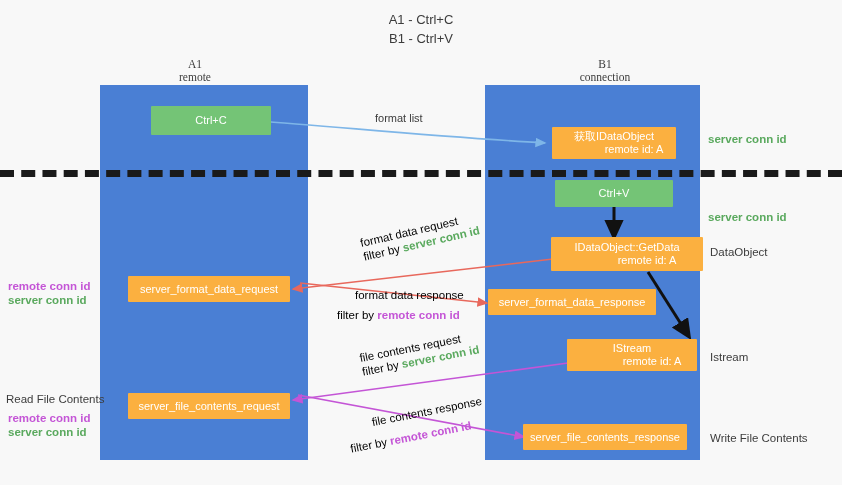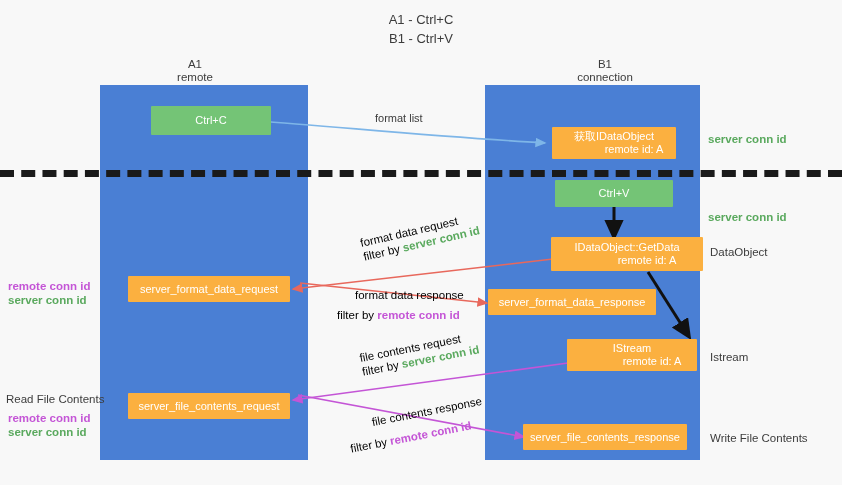--- a/index.html
+++ b/index.html
@@ -37,20 +37,21 @@
     color: #3c3c3c;
     line-height: 19px;
     white-space: pre-line;
   }
   .lane-header {
     position: absolute;
     text-align: center;
     font-size: 11.5px;
     color: #3c3c3c;
     line-height: 13px;
+    font-family: Liberation Serif, serif;
   }
   .node {
     position: absolute;
     box-sizing: border-box;
     display: flex;
     flex-direction: column;
     align-items: center;
     justify-content: center;
     color: #ffffff;
     font-size: 11px;

